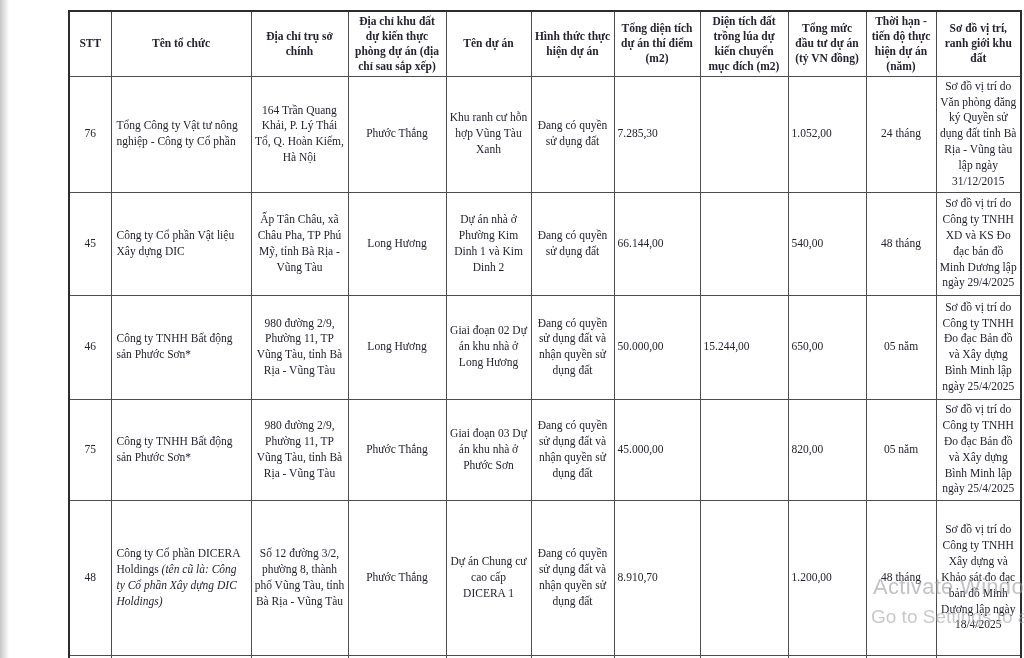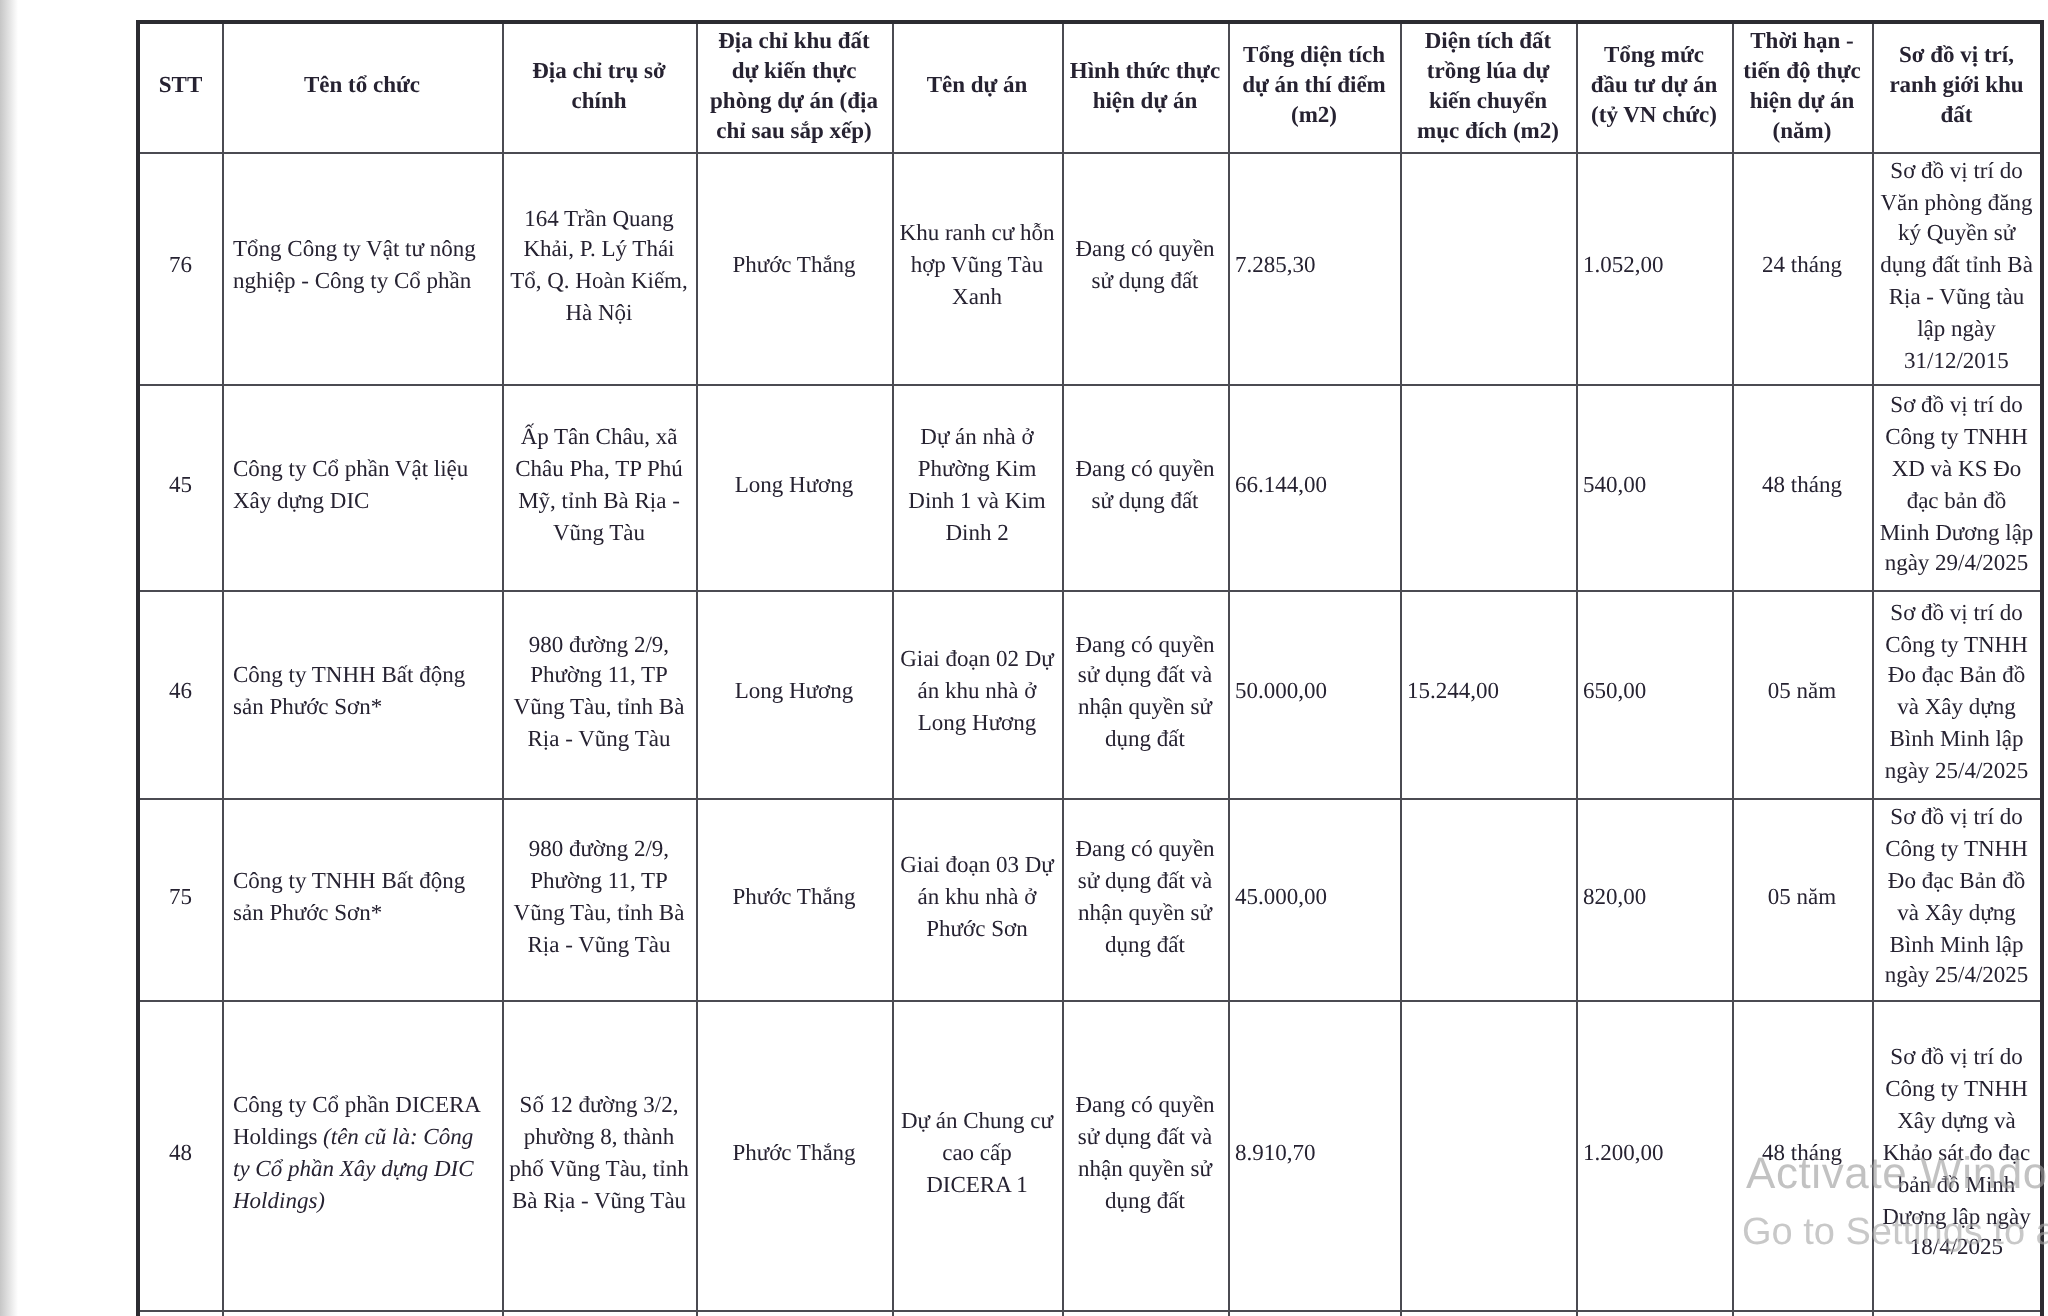--- a/index.html
+++ b/index.html
@@ -63,21 +63,21 @@
   <tbody>
       <tr class="h-head">
     <th>STT</th>
     <th>Tên tổ chức</th>
     <th>Địa chỉ trụ sở chính</th>
     <th>Địa chỉ khu đất dự kiến thực phòng dự án (địa chỉ sau sắp xếp)</th>
     <th>Tên dự án</th>
     <th>Hình thức thực hiện dự án</th>
     <th>Tổng diện tích dự án thí điểm (m2)</th>
     <th>Diện tích đất trồng lúa dự kiến chuyển mục đích (m2)</th>
-    <th>Tổng mức đầu tư dự án (tỷ VN chức)</th>
+    <th>Tổng mức đầu tư dự án (tỷ VN đồng)</th>
     <th>Thời hạn - tiến độ thực hiện dự án (năm)</th>
     <th>Sơ đồ vị trí, ranh giới khu đất</th>
   </tr>
 
   <tr class="h-r44">
     <td>76</td>
     <td class="ta-left">Tổng Công ty Vật tư nông nghiệp - Công ty Cổ phần</td>
     <td>164 Trần Quang Khải, P. Lý Thái Tổ, Q. Hoàn Kiếm, Hà Nội</td>
     <td>Phước Thắng</td>
     <td>Khu ranh cư hỗn hợp Vũng Tàu Xanh</td>

